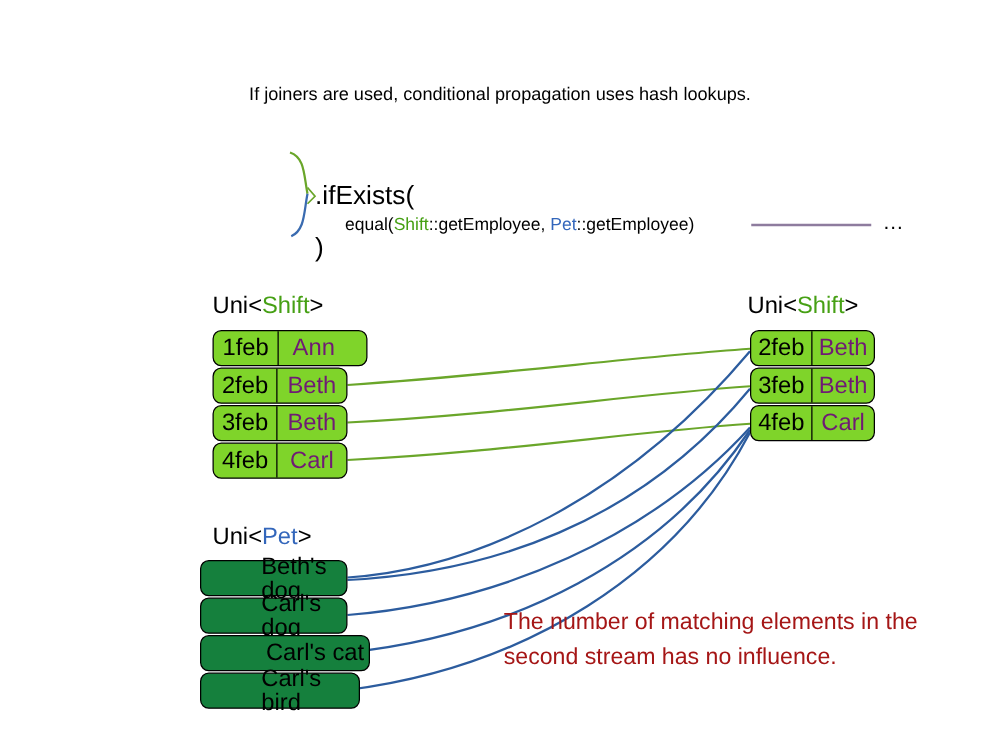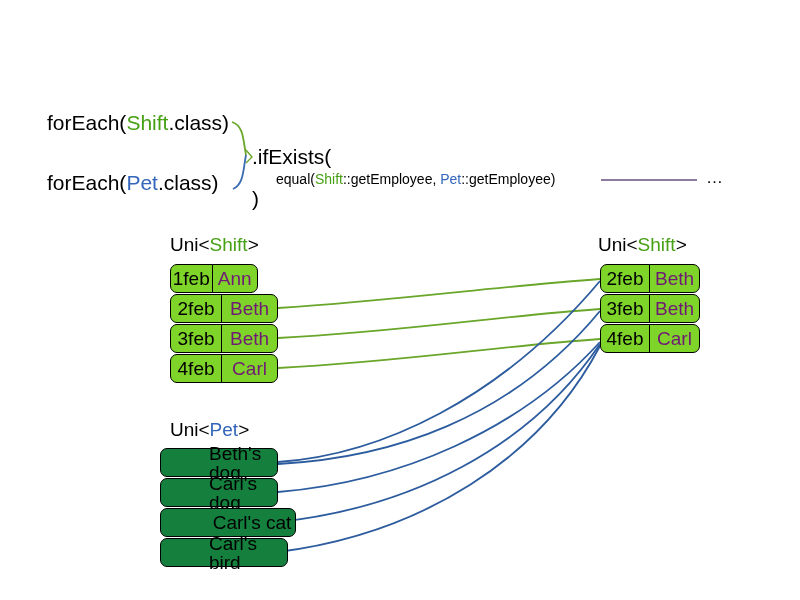--- a/index.html
+++ b/index.html
@@ -93,24 +93,23 @@
     line-height: 28px;
     white-space: normal;
     width: 380px;
   }
 </style>
 </head>
 <body>
 
 <div id="slide">
 
+  <div class="txt" id="subtitle">If joiners are used, conditional propagation uses hash lookups.</div>
 
-  <div class="txt code" id="foreach-shift"><span>forEach(</span><span class="kw-shift">Shift</span><span>.class)</span></div>
 
-  <div class="txt code" id="foreach-pet"><span>forEach(</span><span class="kw-pet">Pet</span><span>.class)</span></div>
 
   <div class="txt code" id="ifexists">.ifExists(</div>
 
   <div class="txt" id="equal-line"><span>equal(</span><span class="kw-shift">Shift</span><span>::getEmployee, </span><span class="kw-pet">Pet</span><span>::getEmployee)</span></div>
 
   <div class="txt code" id="close-paren">)</div>
   <div class="txt" id="ellipsis">…</div>
 
   <div class="txt unilabel" id="uni-shift-left"><span>Uni&lt;</span><span class="kw-shift">Shift</span><span>&gt;</span></div>
 
@@ -130,21 +129,21 @@
     <path d="M 278 338 C 400 332 500 316 600 309" fill="none" stroke="#6AA62A" stroke-width="1.8"></path>
     <path d="M 278 368 C 400 362 500 346 600 339" fill="none" stroke="#6AA62A" stroke-width="1.8"></path>
 
     <path d="M 278 462 C 380 455 500 400 600 281" fill="none" stroke="#2C5C9E" stroke-width="1.8"></path>
     <path d="M 278 464 C 390 458 510 420 600 311" fill="none" stroke="#2C5C9E" stroke-width="1.8"></path>
     <path d="M 278 492 C 400 482 520 430 600 342" fill="none" stroke="#2C5C9E" stroke-width="1.8"></path>
     <path d="M 278 522 C 410 508 530 448 600 344" fill="none" stroke="#2C5C9E" stroke-width="1.8"></path>
     <path d="M 278 552 C 420 534 540 460 600 346" fill="none" stroke="#2C5C9E" stroke-width="1.8"></path>
   </svg>
 
-  <div class="box green" style="left:170px; top:264px; width:88px;">
+  <div class="box green" style="left:170px; top:264px; width:124px;">
     <div class="cell key" style="width:52px;">1feb</div>
     <div class="cell val" style="width:56px;">Ann</div>
   </div>
   <div class="box green" style="left:170px; top:294px; width:108px;">
     <div class="cell key" style="width:52px;">2feb</div>
     <div class="cell val" style="width:56px;">Beth</div>
   </div>
   <div class="box green" style="left:170px; top:324px; width:108px;">
     <div class="cell key" style="width:52px;">3feb</div>
     <div class="cell val" style="width:56px;">Beth</div>
@@ -173,14 +172,15 @@
   <div class="box blue" style="left:160px; top:478px; width:118px;">
     <div class="cell single">Carl's dog</div>
   </div>
   <div class="box blue" style="left:160px; top:508px; width:136px;">
     <div class="cell single">Carl's cat</div>
   </div>
   <div class="box blue" style="left:160px; top:538px; width:128px;">
     <div class="cell single">Carl's bird</div>
   </div>
 
+  <div class="txt" id="note">The number of matching elements in the second stream has no influence.</div>
 
 </div>
 
 </body></html>

